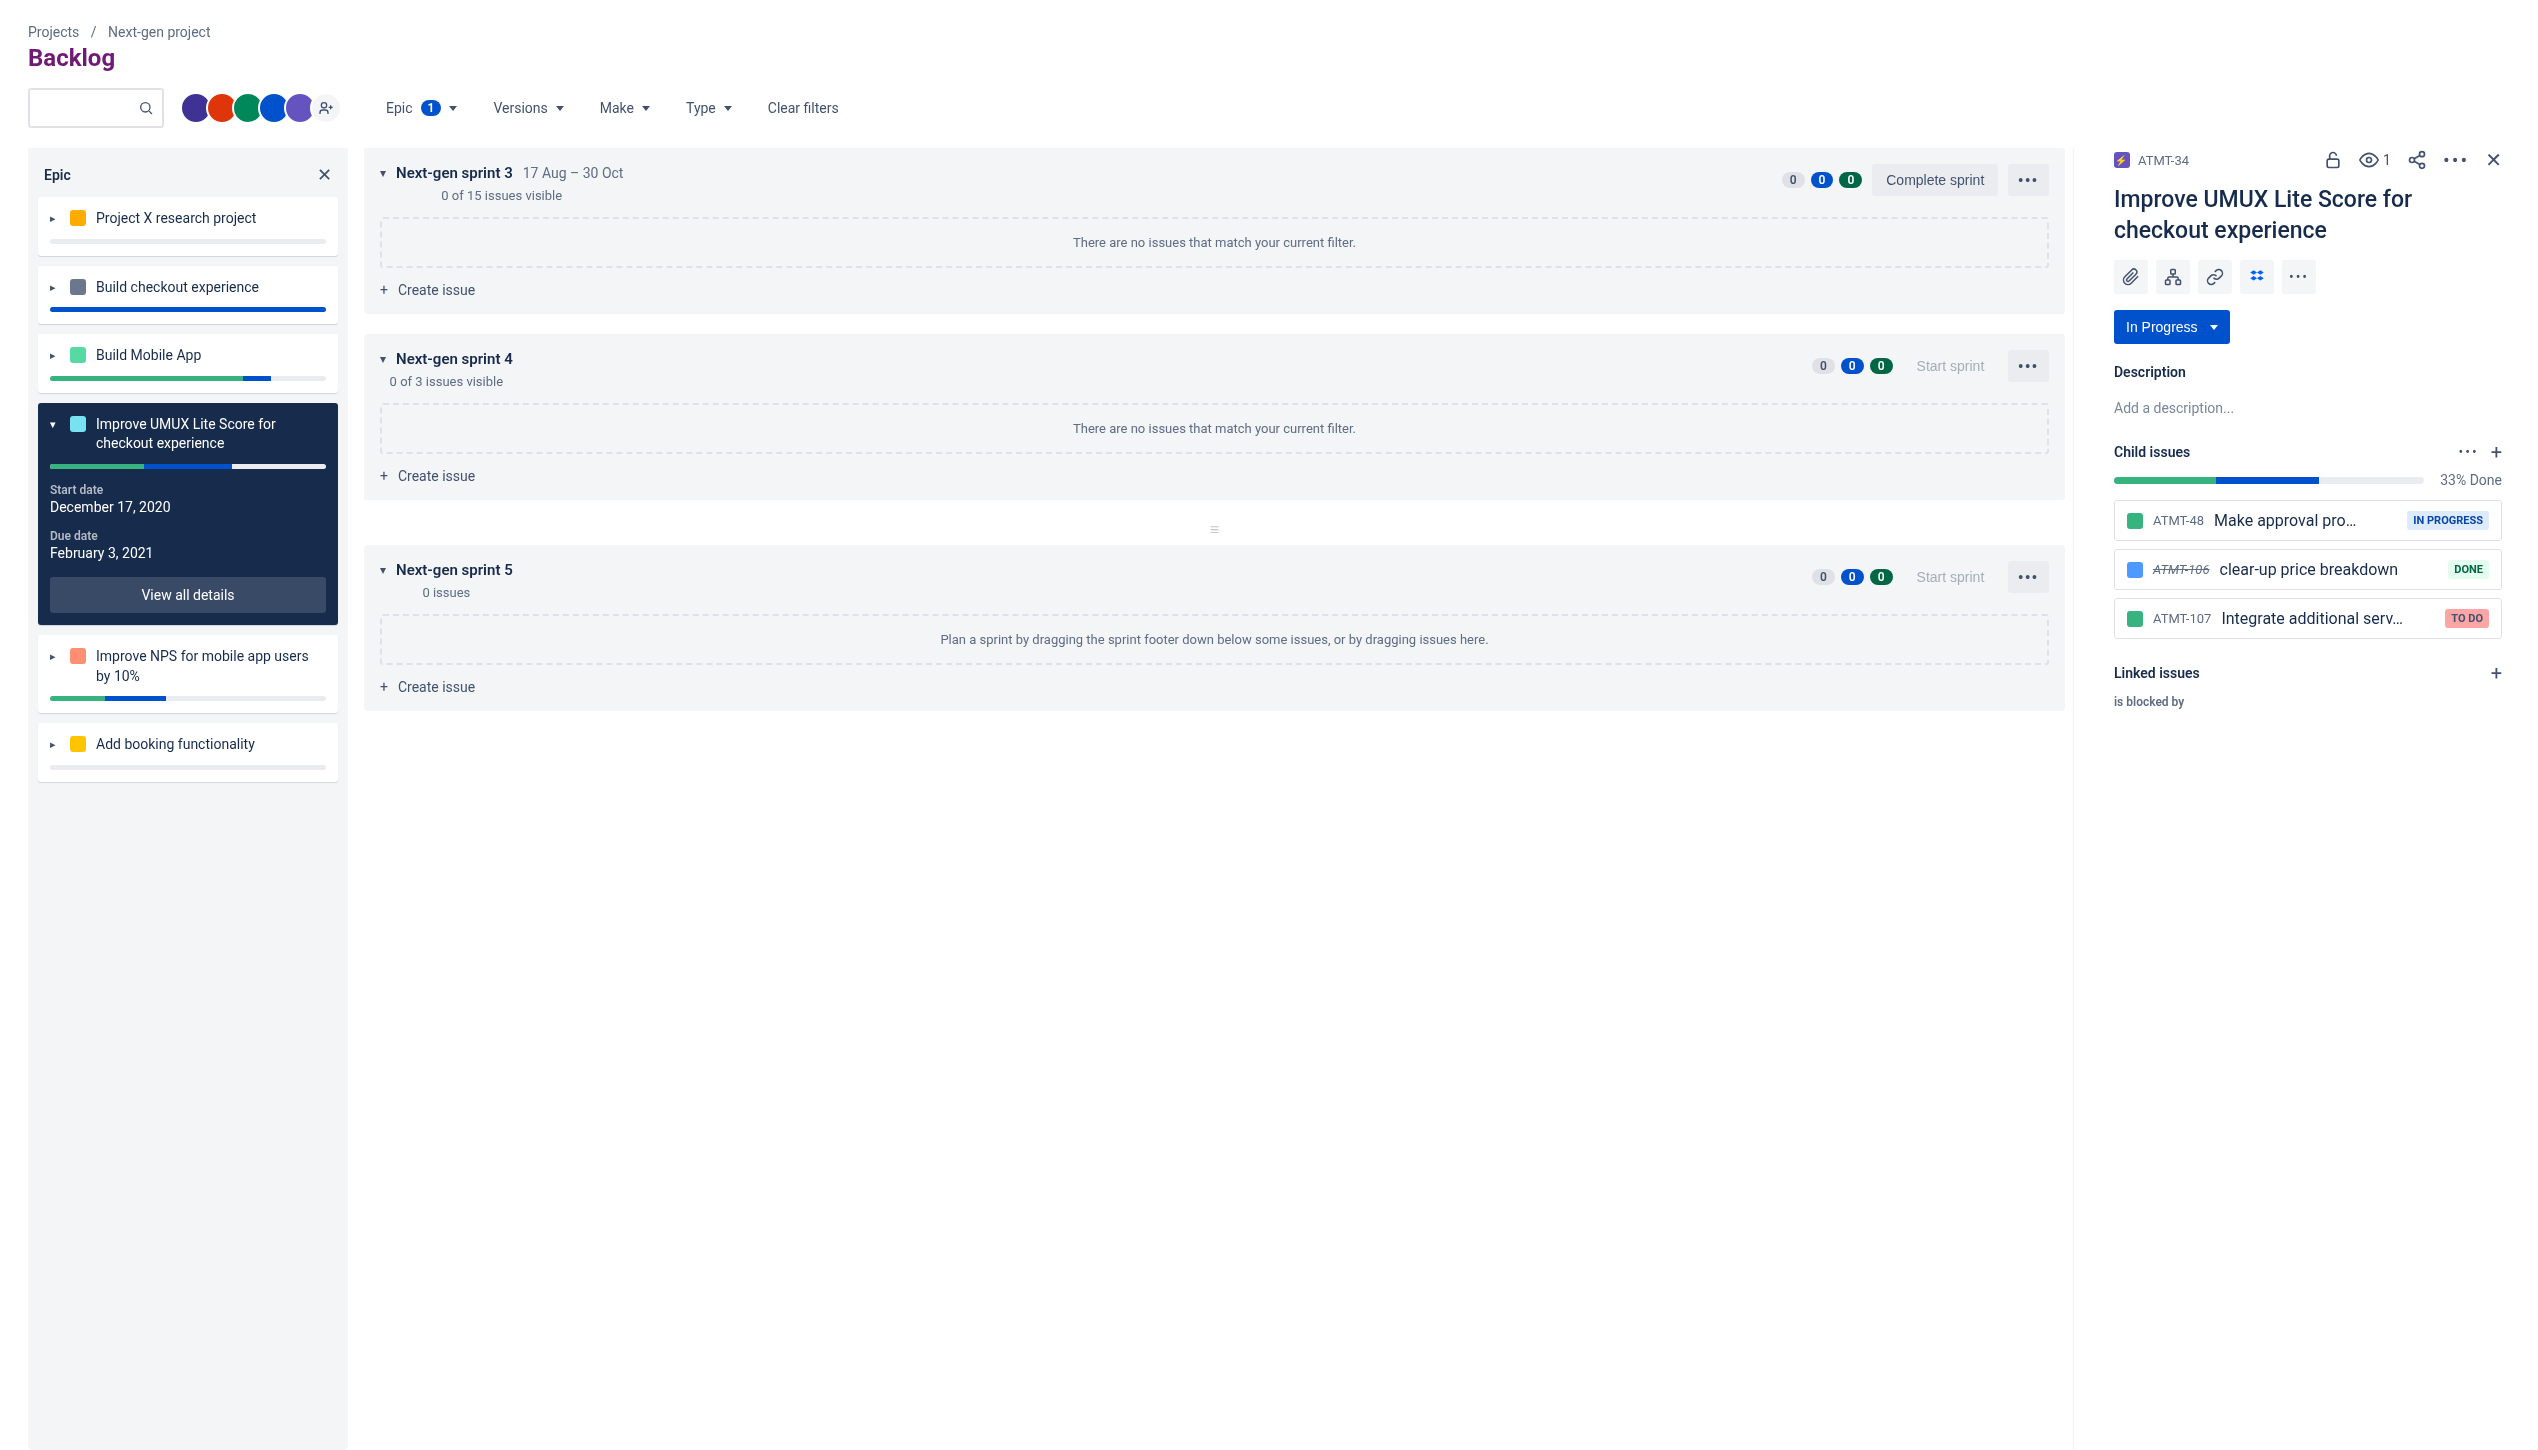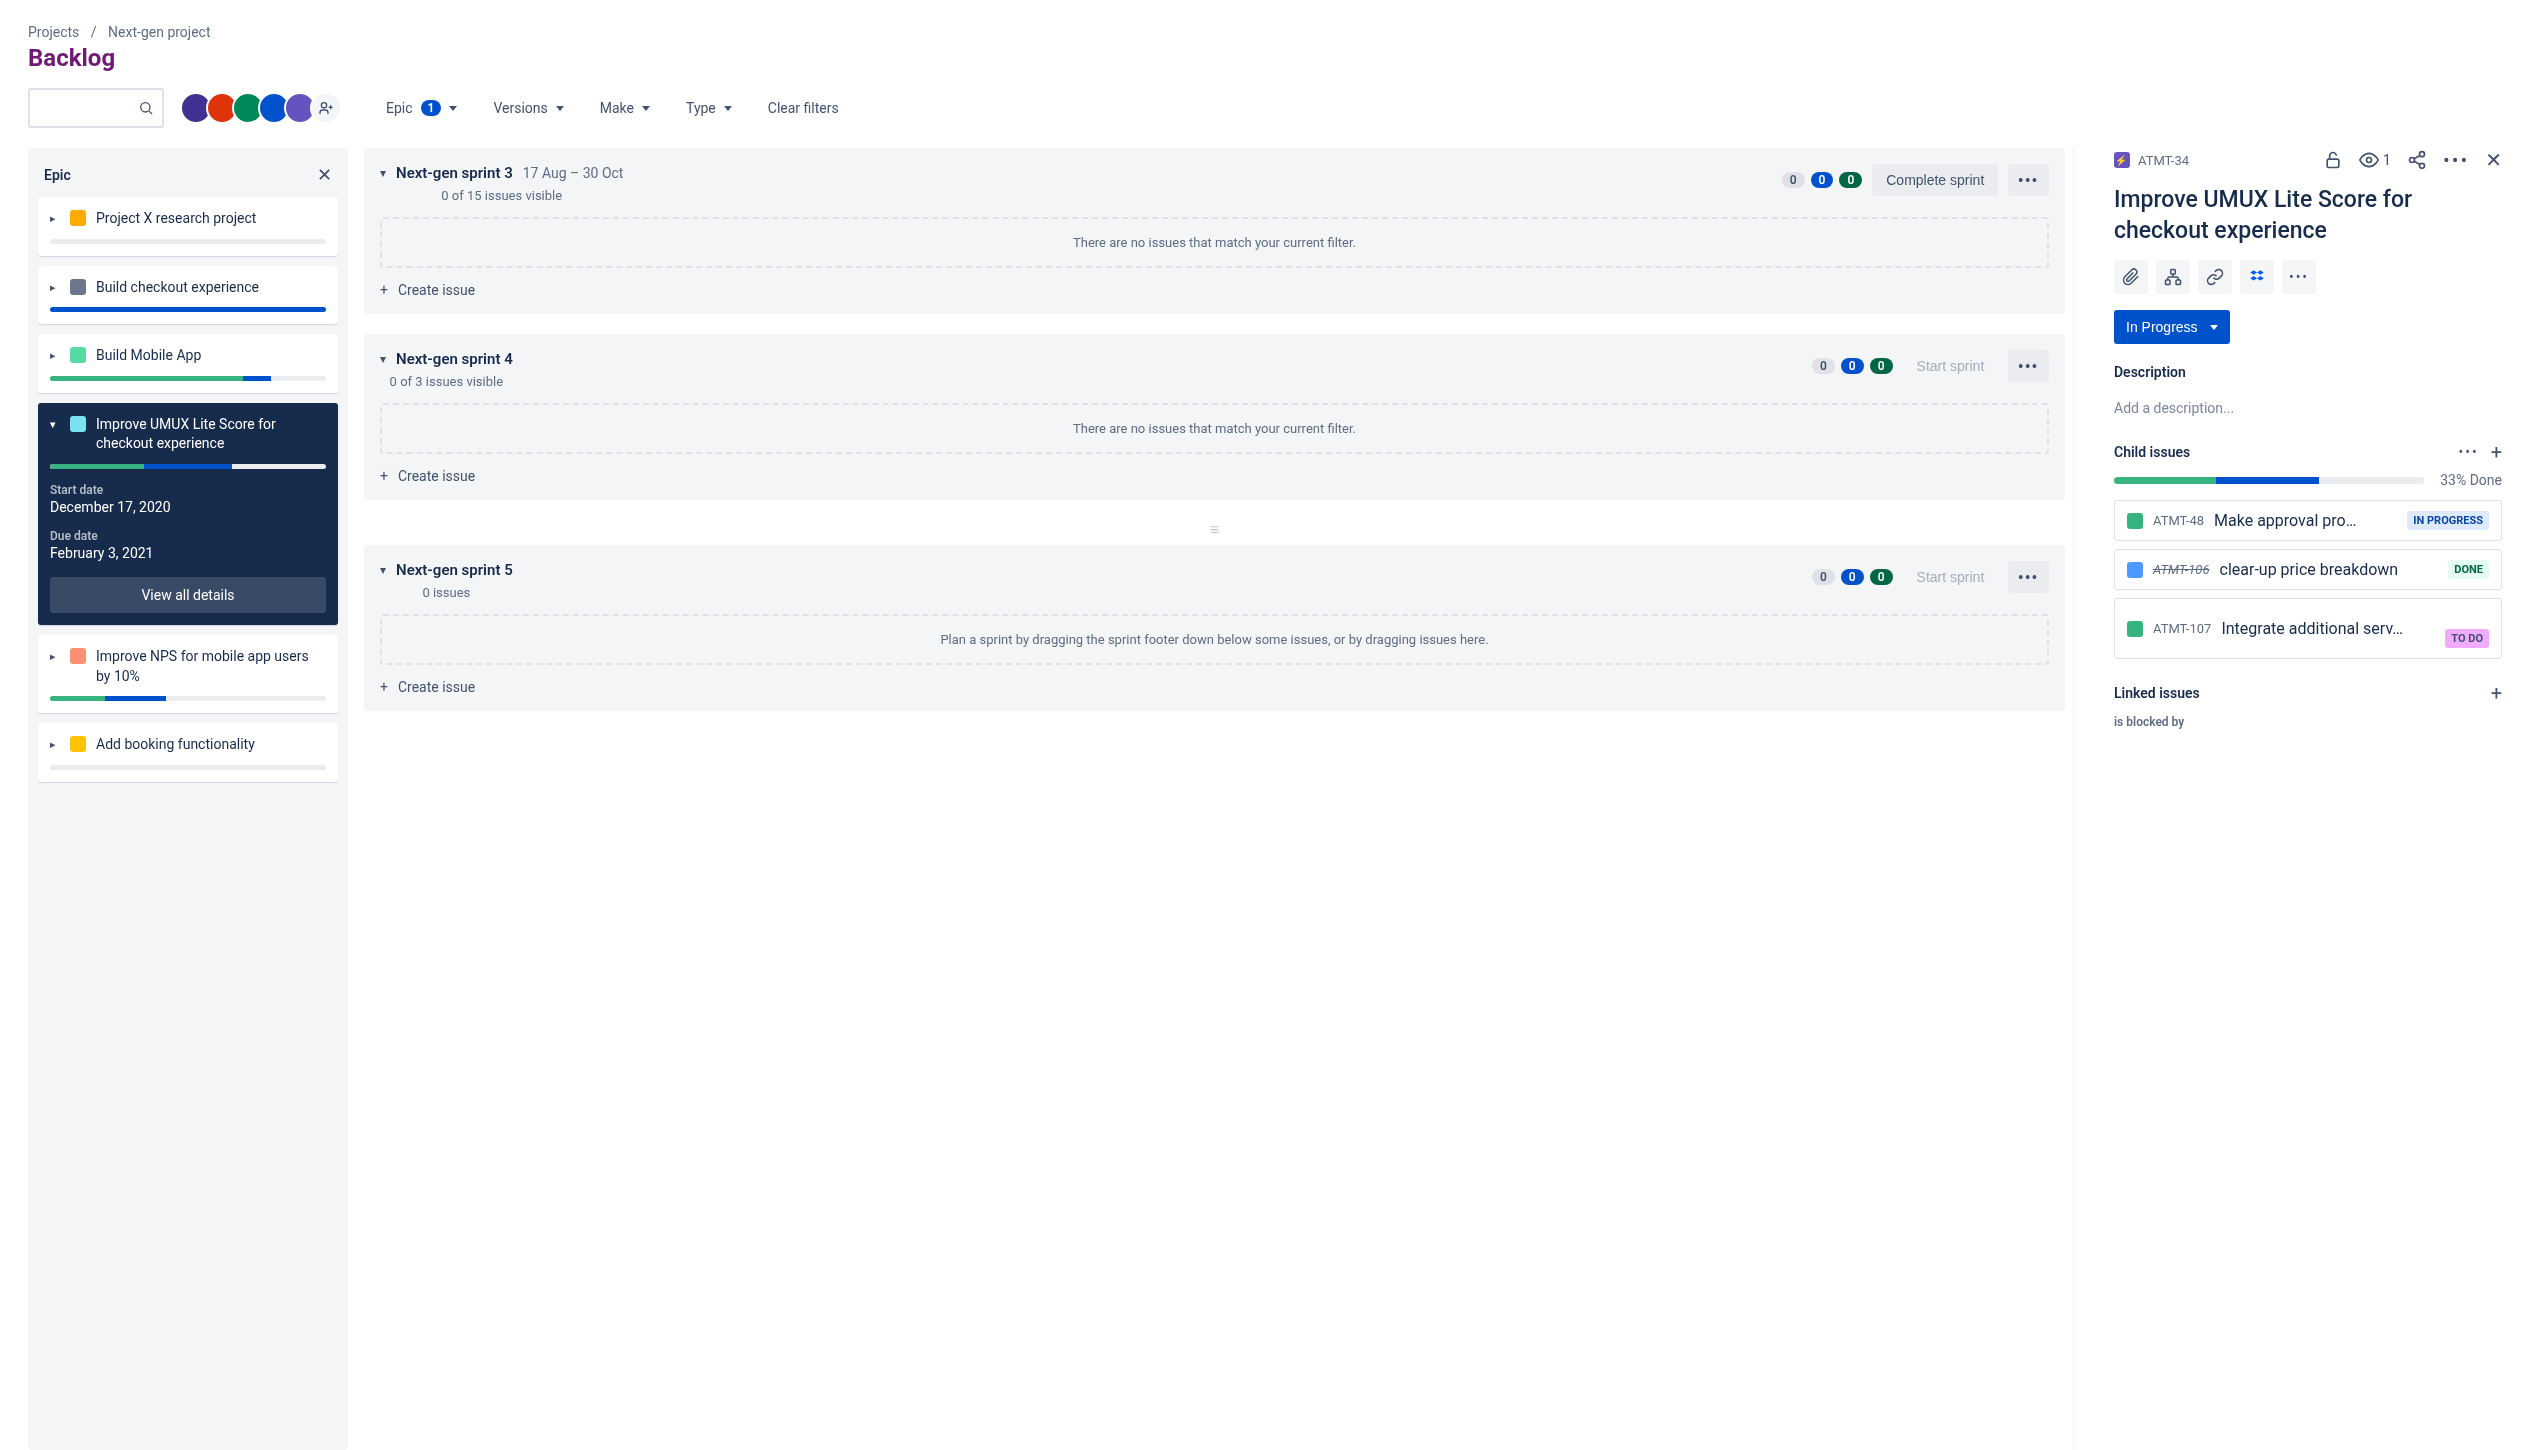--- a/index.html
+++ b/index.html
@@ -97,21 +97,21 @@
   .child-item{border:1px solid #DFE1E6;border-radius:3px;padding:10px 12px;display:flex;align-items:center;gap:10px;margin-bottom:8px;}
   .child-item .iss-icon{width:16px;height:16px;border-radius:3px;flex-shrink:0;}
   .iss-story{background:#36B37E;}
   .iss-task{background:#4C9AFF;}
   .child-item .ckey{color:#5E6C84;font-size:13px;}
   .child-item .ckey.struck{text-decoration:line-through;font-style:italic;}
   .child-item .ctitle{flex:1;color:#172B4D;font-size:16px;white-space:nowrap;overflow:hidden;text-overflow:ellipsis;}
   .status-loz{font-size:11px;font-weight:700;padding:3px 6px;border-radius:3px;}
   .loz-inprog{background:#DEEBFF;color:#0747A6;}
   .loz-done{background:#E3FCEF;color:#006644;}
-  .loz-todo{background:#f0abfc;color:#42526E;margin-top:20px;}
+  .loz-todo{background:#fca5a5;color:#42526E;}
   .linked-section{margin-top:22px;}
   .linked-header{display:flex;justify-content:space-between;align-items:center;margin-bottom:10px;}
   .linked-type{font-size:12px;font-weight:600;color:#5E6C84;margin-bottom:6px;}
   svg{display:block;}
 </style>
 </head>
 <body>
 
 <div class="page">
   <div class="breadcrumb">

